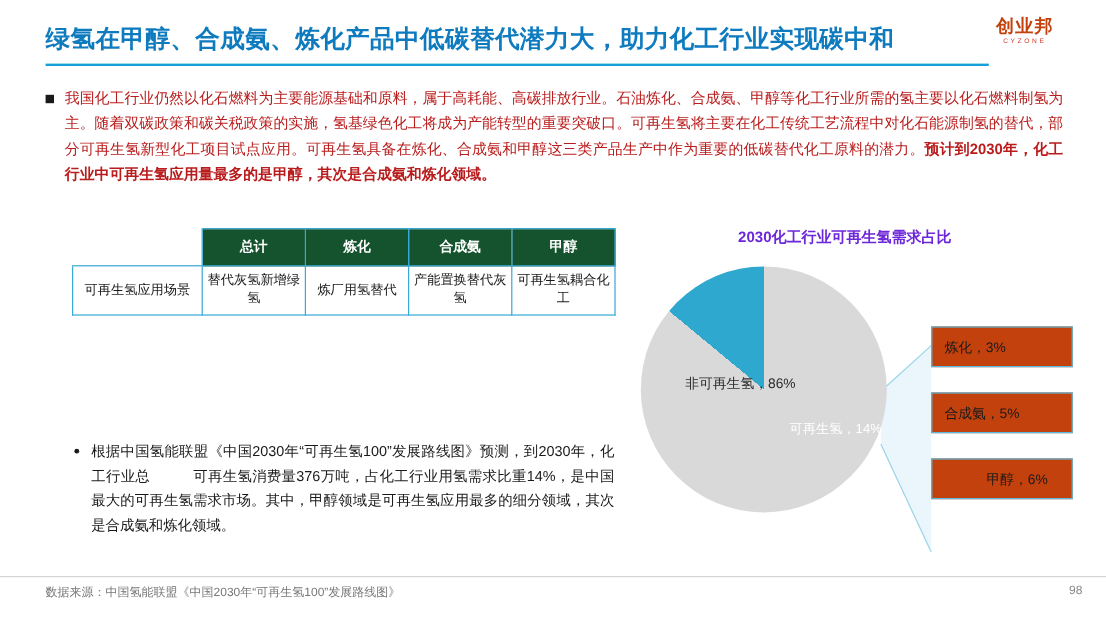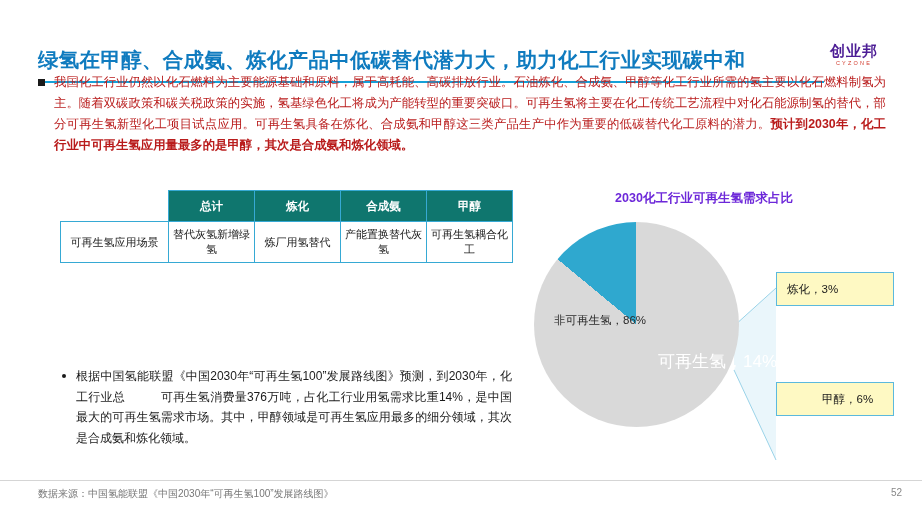--- a/index.html
+++ b/index.html
@@ -20,21 +20,20 @@
     width: 922px;
     height: 516px;
     box-sizing: border-box;
   }
   
   .header {
     position: absolute;
     left: 0; top: 0;
     width: 922px;
     height: 62px;
-    margin-top: 28px;
   }
   .header-title {
     position: absolute;
     left: 38px;
     top: 18px;
     font-size: 20.5px;
     font-weight: bold;
     color: #0f7bbf;
     letter-spacing: 0.3px;
     white-space: nowrap;
@@ -50,21 +49,21 @@
   .logo {
     position: absolute;
     right: 22px;
     top: 14px;
     text-align: center;
     width: 92px;
   }
   .logo-main {
     font-size: 15px;
     font-weight: bold;
-    color: #4c1d95;
+    color: #c2410c;
     letter-spacing: 1px;
     line-height: 17px;
   }
   .logo-sub {
     font-size: 5.5px;
     color: #d23c2e;
     letter-spacing: 2.2px;
     line-height: 9px;
   }
   
@@ -114,21 +113,21 @@
   table.data th, table.data td {
     border: 1px solid #36a9d4;
     text-align: center;
     vertical-align: middle;
     font-size: 11px;
     line-height: 15px;
     padding: 5px 2px;
     color: #1a1a1a;
   }
   table.data thead th {
-    background: #0f766e;
+    background: #14532d;
     color: #ffffff;
     font-weight: bold;
     font-size: 11.5px;
     height: 22px;
     padding: 4px 2px;
   }
   table.data thead th.corner {
     background: #ffffff;
     border-left-color: #ffffff;
     border-top-color: #ffffff;
@@ -188,43 +187,43 @@
   .pie {
     position: absolute;
     left: 0; top: 0;
     width: 205px;
     height: 205px;
     border-radius: 50%;
     background: conic-gradient(from 0deg, #d9d9d9 0deg 309.6deg, #2fa8cf 309.6deg 360deg);
   }
   .pie-label-major {
     position: absolute;
-    left: 20px;
+    left: 31px;
     top: 90px;
     width: 104px;
-    text-align: left;
+    text-align: center;
     font-size: 11.5px;
     line-height: 16px;
     color: #2b2b2b;
   }
   .pie-label-minor {
     position: absolute;
     left: 124px;
     top: 128px;
-    font-size: 17px;
+    font-size: 11px;
     color: #ffffff;
     white-space: nowrap;
   }
   
   .callout {
     position: absolute;
     width: 118px;
     height: 34px;
     border: 1px solid #5bb9dd;
-    background: #fef9c3;
+    background: #c2410c;
     font-size: 11.5px;
     color: #1a1a1a;
     display: flex;
     align-items: center;
     padding-left: 10px;
     box-sizing: border-box;
   }
   .callout.c0 { left: 252px; top: 82px; }
   .callout.c1 { left: 252px; top: 137px; }
   .callout.c2 { left: 252px; top: 192px; padding-left: 45px; }
@@ -319,20 +318,21 @@
       <line x1="210" y1="148" x2="252" y2="238" stroke="#9ad3e8" stroke-width="1"></line>
     </svg>
 
     <div class="pie-wrap">
       <div class="pie"></div>
       <div class="pie-label-major">非可再生氢，86%</div>
       <div class="pie-label-minor">可再生氢，14%</div>
     </div>
 
     <div class="callout c0">炼化，3%</div>
+    <div class="callout c1">合成氨，5%</div>
     <div class="callout c2">甲醇，6%</div>
   </div>
 
   <div class="footer-rule"></div>
   <div class="footer-source">数据来源：中国氢能联盟《中国2030年“可再生氢100”发展路线图》</div>
-  <div class="page-num">52</div>
+  <div class="page-num">98</div>
 
 </div>
 
 </body></html>

